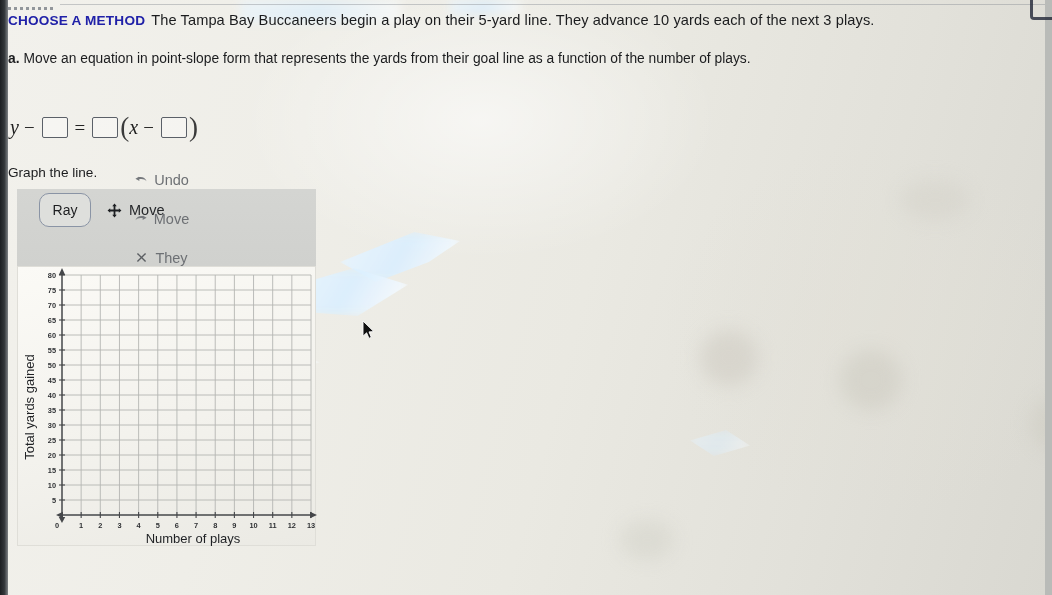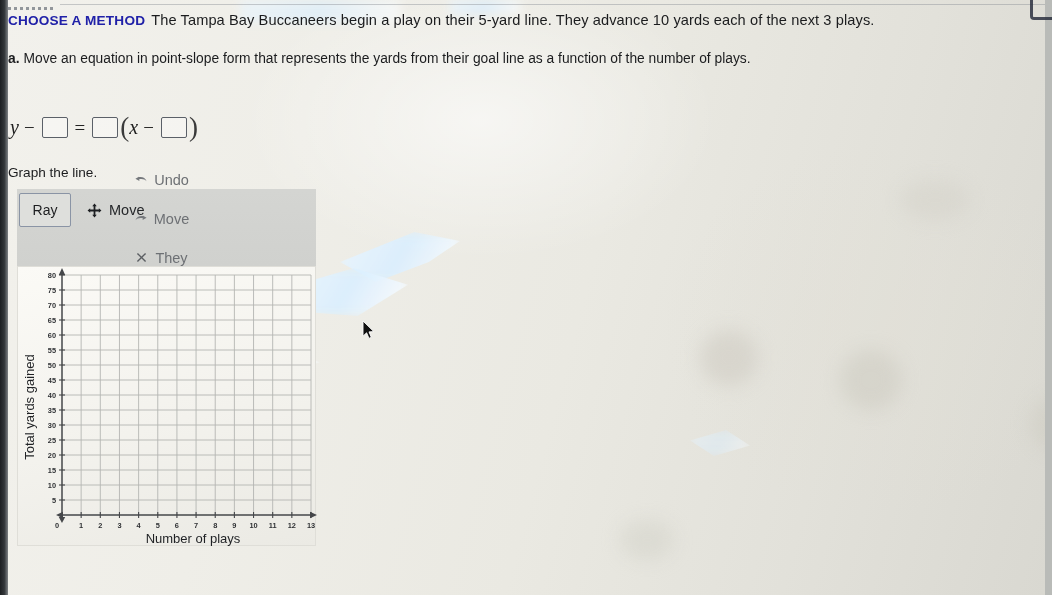--- a/index.html
+++ b/index.html
@@ -106,23 +106,23 @@
     position:absolute; left:17px; top:189px;
     width:299px; height:366px;
   }
   #toolbar {
     position:absolute; left:0; top:0; width:299px; height:77px;
     background: linear-gradient(180deg,#d4d5d2 0%, #d0d1ce 100%);
   }
   #tool-row-1 { position:absolute; left:0; top:0; height:42px; width:100%;
                 display:flex; align-items:center; }
   #ray-btn {
-    margin-left:2px; width:52px; height:34px;
+    margin-left:22px; width:52px; height:34px;
     border:1.3px solid #8a94a5; background:#dedfdc;
-    border-radius:2px; display:flex; align-items:center; justify-content:center;
+    border-radius:10px; display:flex; align-items:center; justify-content:center;
     font-size:14px; color:#1d1e20;
   }
   #move-tool {
     margin-left:16px; display:flex; align-items:center; gap:7px;
     font-size:14.5px; color:#26282b;
   }
   .move-icon { width:15px; height:15px; display:block; }
   #tool-row-2 {
     position:absolute; left:0; top:42px; height:35px; width:100%;
     display:flex; align-items:center; justify-content:flex-end; padding-right:10px; gap:23px;flex-direction:column;

